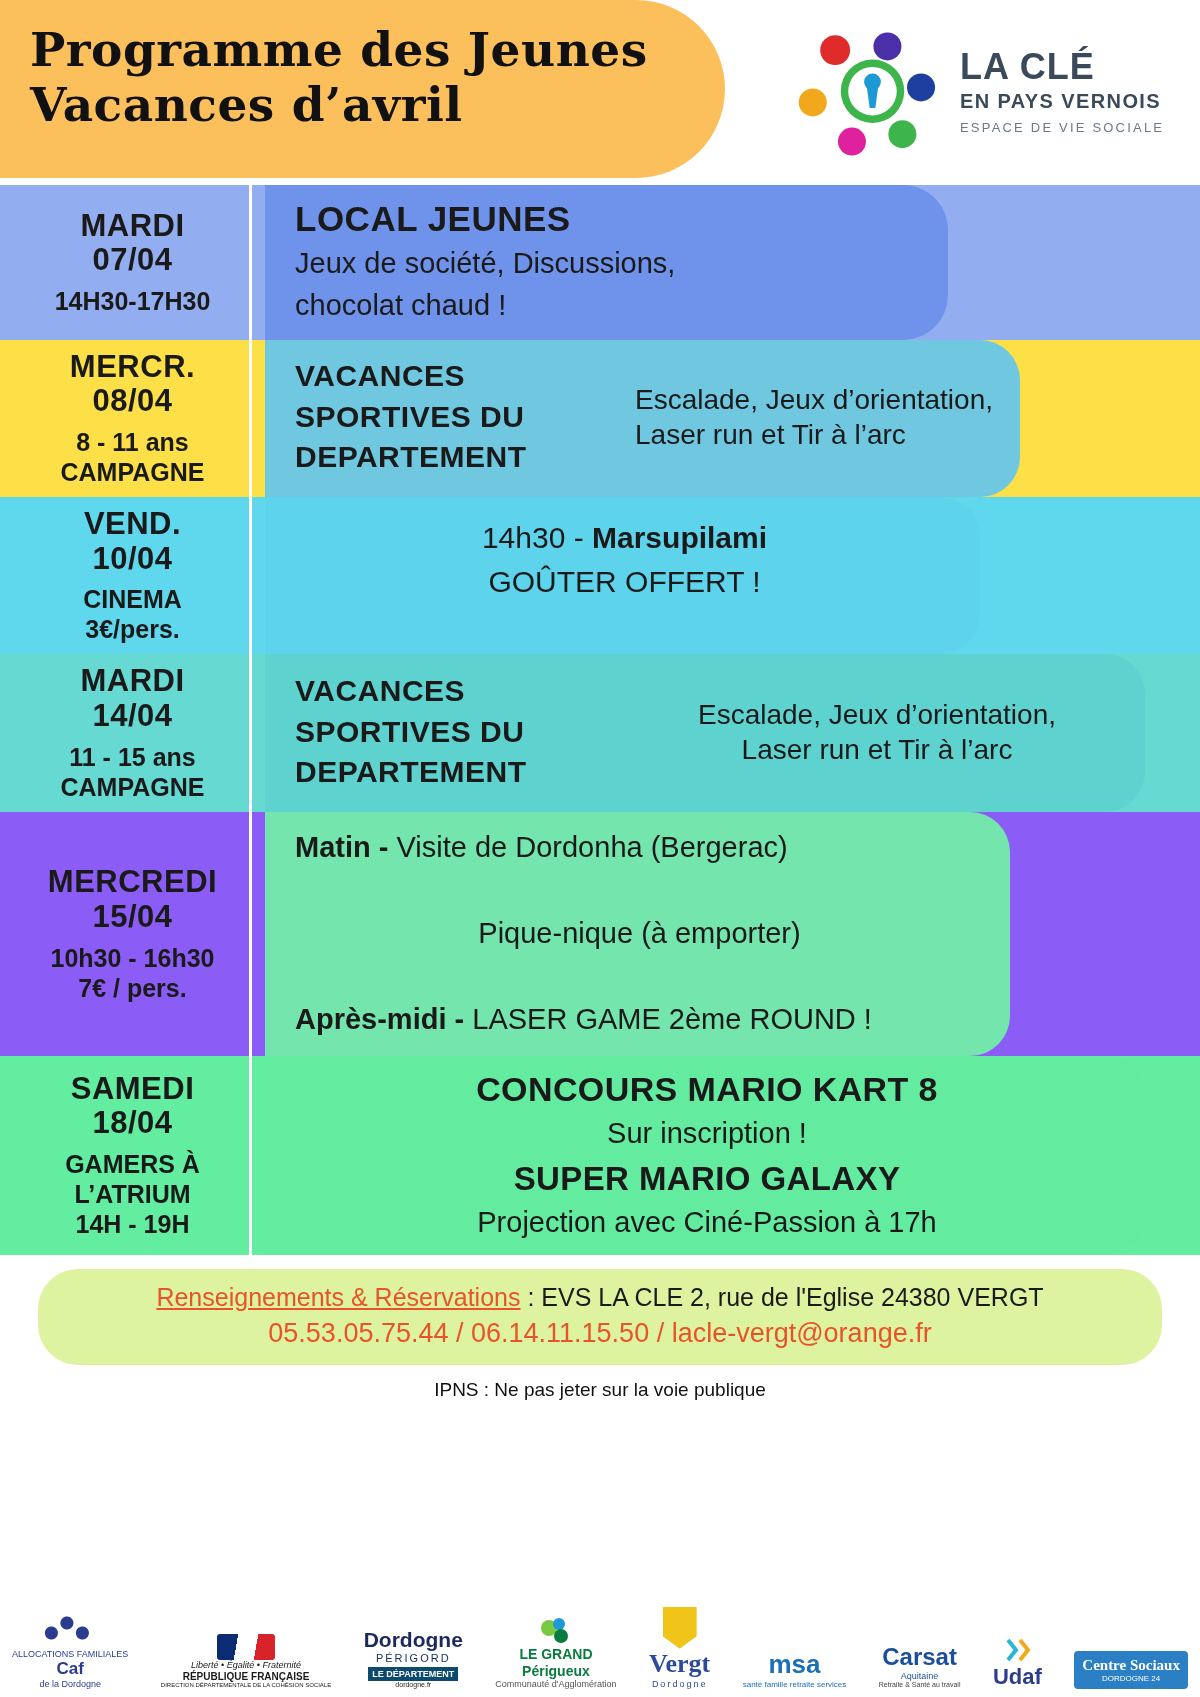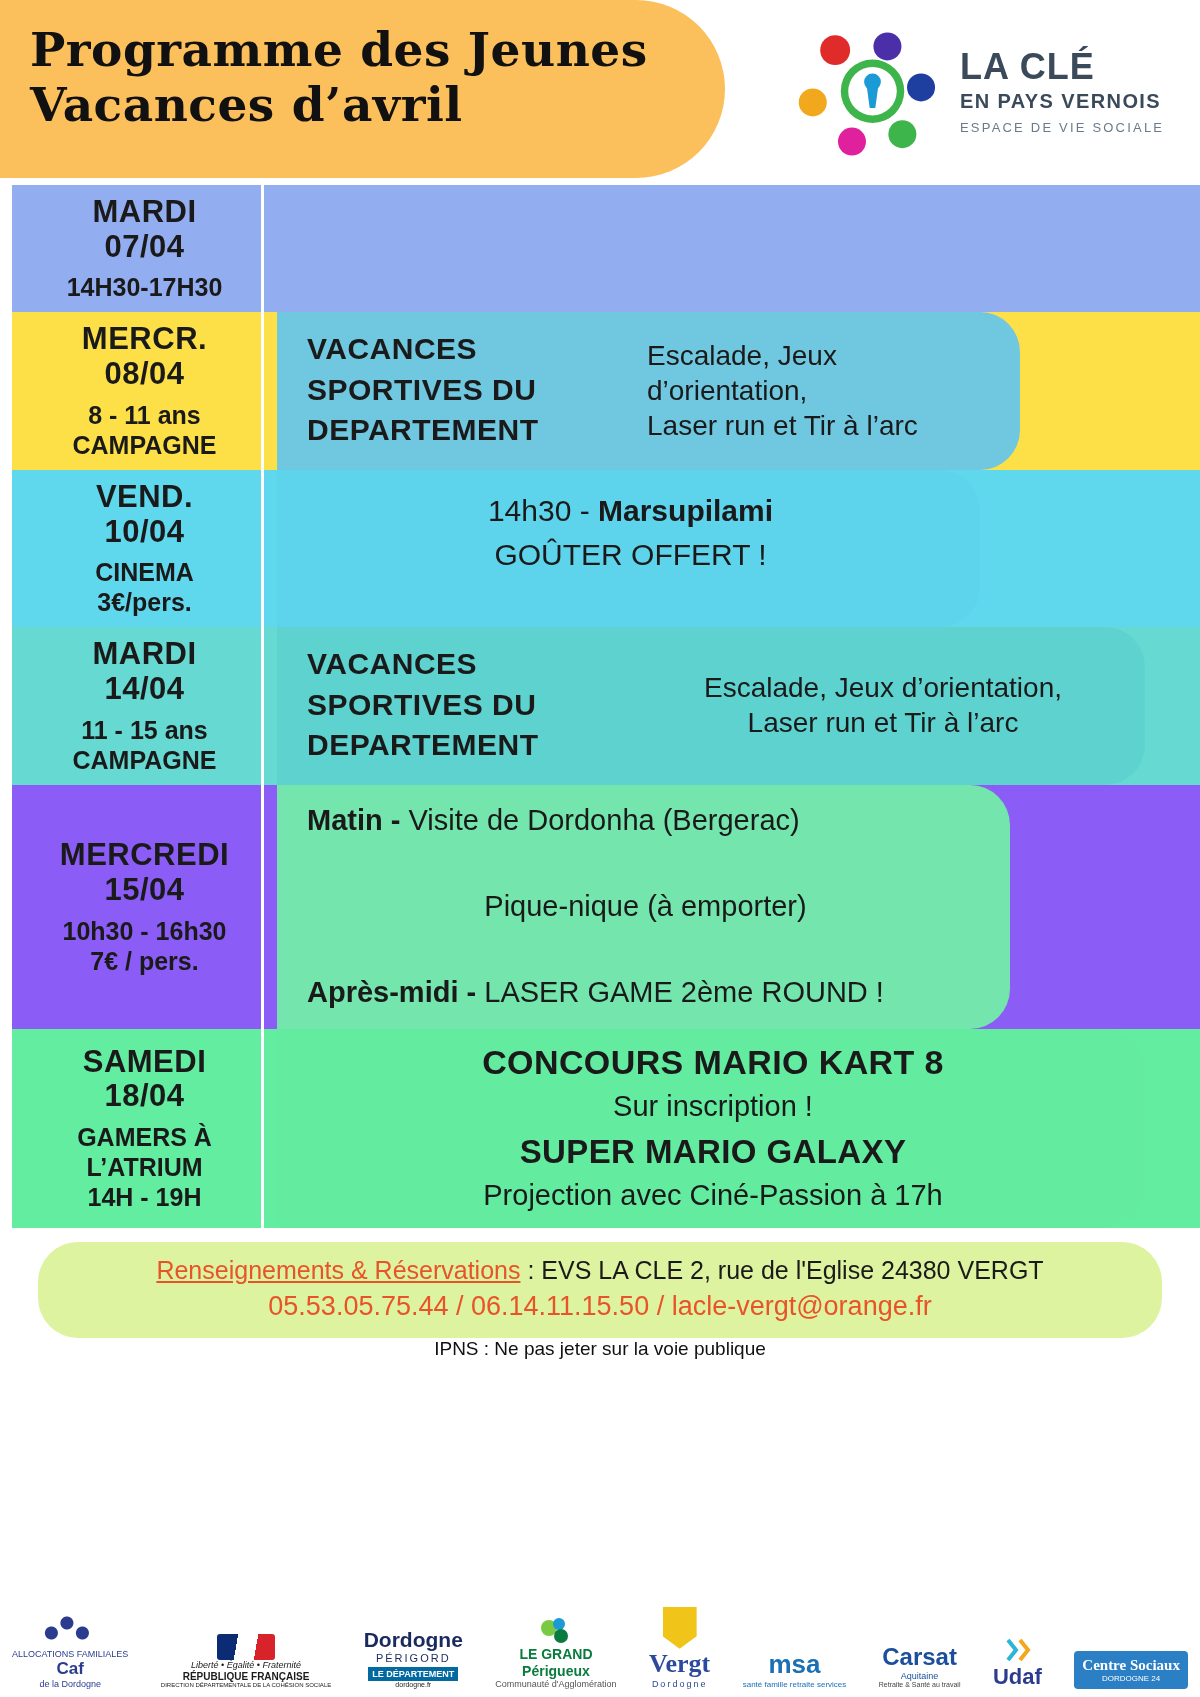--- a/index.html
+++ b/index.html
@@ -39,21 +39,21 @@
     position:absolute;left:560px;top:560px;
     font-size:200px;font-weight:bold;color:#ece9ef;
     letter-spacing:30px;z-index:0;user-select:none;
   }
   .wm-circle{
     position:absolute;left:870px;top:560px;width:120px;height:140px;
     background:#ece9ef;border-radius:60px/70px;z-index:0;
   }
 
   
-  .rows{position:relative;z-index:2;margin-left:12px;}
+  .rows{position:relative;z-index:2;}
   .row{position:relative;display:flex;align-items:stretch;}
   .daycol{
     width:265px;flex:0 0 265px;
     display:flex;flex-direction:column;align-items:center;justify-content:center;
     text-align:center;padding:10px 6px;box-sizing:border-box;
   }
   .daycol .d1{font-size:31px;font-weight:bold;line-height:1.12;letter-spacing:.5px;}
   .daycol .d2{font-size:25px;font-weight:bold;line-height:1.2;margin-top:8px;}
   .daycol .d3{font-size:25px;font-weight:bold;line-height:1.2;}
   .content{
@@ -109,41 +109,41 @@
   
   .contact{
     margin:14px 38px 0 38px;background:#ddf39f;border-radius:40px;
     padding:14px 10px 16px;text-align:center;color:#e8532a;
   }
   .contact .c1{font-size:25px;}
   .contact .c1 u{text-decoration:underline;}
   .contact .c1 span.blk{color:#1a1a1a;}
   .contact .c2{font-size:27px;margin-top:6px;}
 
-  .ipns{text-align:center;font-size:19px;color:#111;}
+  .ipns{text-align:center;font-size:19px;margin-top:14px;color:#111;}
 
   
   .partners{
     position:absolute;left:0;bottom:8px;width:1200px;height:95px;
     display:flex;align-items:flex-end;justify-content:space-between;
     padding:0 12px;box-sizing:border-box;
   }
   .plogo{display:flex;flex-direction:column;align-items:center;justify-content:flex-end;font-size:9px;line-height:1.15;text-align:center;}
   .plogo .big{font-weight:bold;}
   .caf{color:#2b3c8f;}
   .caf .mark{width:62px;height:40px;background:
      radial-gradient(circle at 20% 60%, #2b3c8f 0 6px, transparent 7px),
      radial-gradient(circle at 45% 35%, #2b3c8f 0 6px, transparent 7px),
      radial-gradient(circle at 70% 60%, #2b3c8f 0 6px, transparent 7px);}
   .rf{color:#1a1a1a;}
   .rf .tri{width:58px;height:26px;background:linear-gradient(100deg,#0b2c75 0 34%,#ffffff 34% 66%,#d8232a 66% 100%);border-radius:3px;}
   .dordogne{color:#1a1a1a;}
   .dordogne .big{font-size:21px;color:#1b2a5e;}
   .dordogne .sub{font-size:11px;letter-spacing:2px;color:#1b2a5e;}
-  .dordogne .bar{background:#0369a1;color:#fff;font-size:9px;padding:2px 4px;font-weight:bold;margin-top:2px;}
+  .dordogne .bar{background:#0c4a6e;color:#fff;font-size:9px;padding:2px 4px;font-weight:bold;margin-top:2px;}
   .gp .big{font-size:14px;color:#0a7b3e;}
   .gp .sub{font-size:9px;color:#555;}
   .vergt .big{font-size:26px;color:#2b4a9b;font-family:"Liberation Serif",serif;}
   .vergt .sub{font-size:9px;color:#2b4a9b;letter-spacing:2px;}
   .msa .big{font-size:26px;color:#1b6fb5;font-weight:bold;}
   .msa .sub{font-size:8px;color:#1b6fb5;text-align:left;}
   .carsat .big{font-size:24px;color:#1b4f9c;}
   .carsat .sub{font-size:9px;color:#1b4f9c;}
   .udaf .big{font-size:22px;color:#2b3c8f;font-weight:bold;}
   .cs{color:#fff;background:#2b7fc4;padding:6px 8px;border-radius:4px;}
@@ -189,20 +189,25 @@
 
   <div class="rows">
 
     <div class="row r1">
       <div class="divider"></div>
       <div class="daycol">
         <div class="d1">MARDI</div>
         <div class="d1">07/04</div>
         <div class="d2">14H30-17H30</div>
       </div>
+      <div class="content">
+        <div class="h">LOCAL JEUNES</div>
+        <div class="p">Jeux de société, Discussions,</div>
+        <div class="p">chocolat chaud !</div>
+      </div>
     </div>
 
     <div class="row r2">
       <div class="divider"></div>
       <div class="daycol">
         <div class="d1">MERCR.</div>
         <div class="d1">08/04</div>
         <div class="d2">8 - 11 ans</div>
         <div class="d3">CAMPAGNE</div>
       </div>

